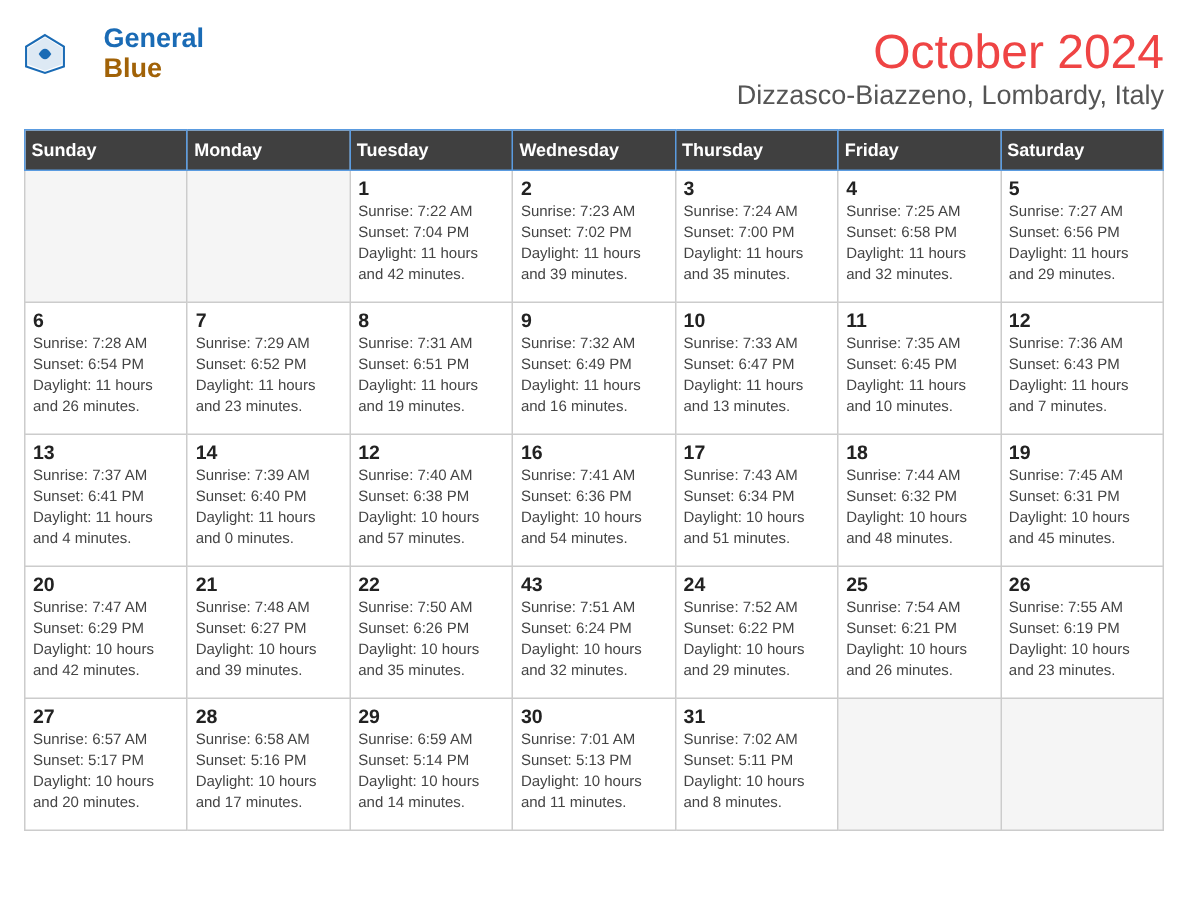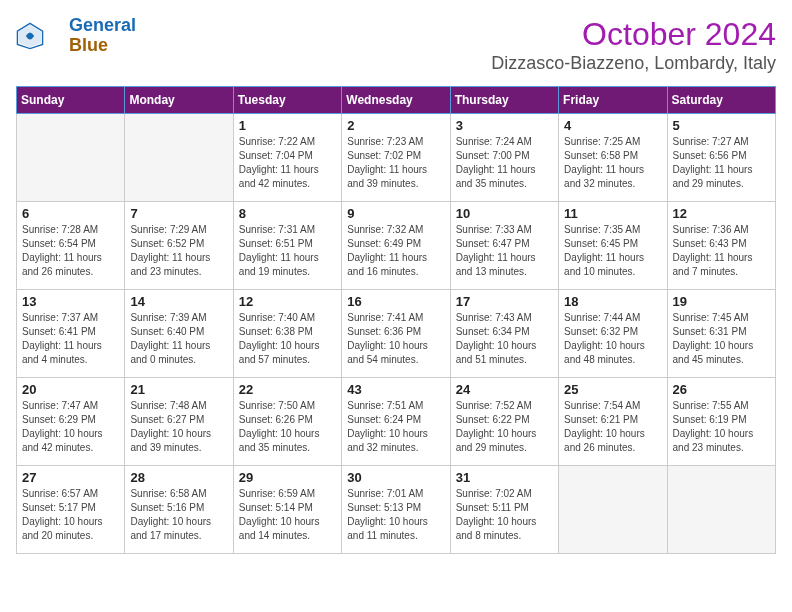--- a/index.html
+++ b/index.html
@@ -34,33 +34,33 @@
     .logo-icon {
       width: 28px;
       height: 28px;
     }
     .title-block {
       text-align: right;
     }
     .month-title {
       font-size: 32px;
       font-weight: normal;
-      color: #a21caf;
+      color: #ef4444;
     }
     .location {
       font-size: 18px;
       color: #555;
     }
     table {
       width: 100%;
       border-collapse: collapse;
       table-layout: fixed;
     }
     th {
-      background: #701a75;
+      background: #404040;
       color: #fff;
       font-size: 12px;
       font-weight: bold;
       padding: 6px 4px;
       text-align: left;
       border: 1px solid #5a9be0;
       margin-left: 12px;
     }
     td {
       border: 1px solid #ccc;

